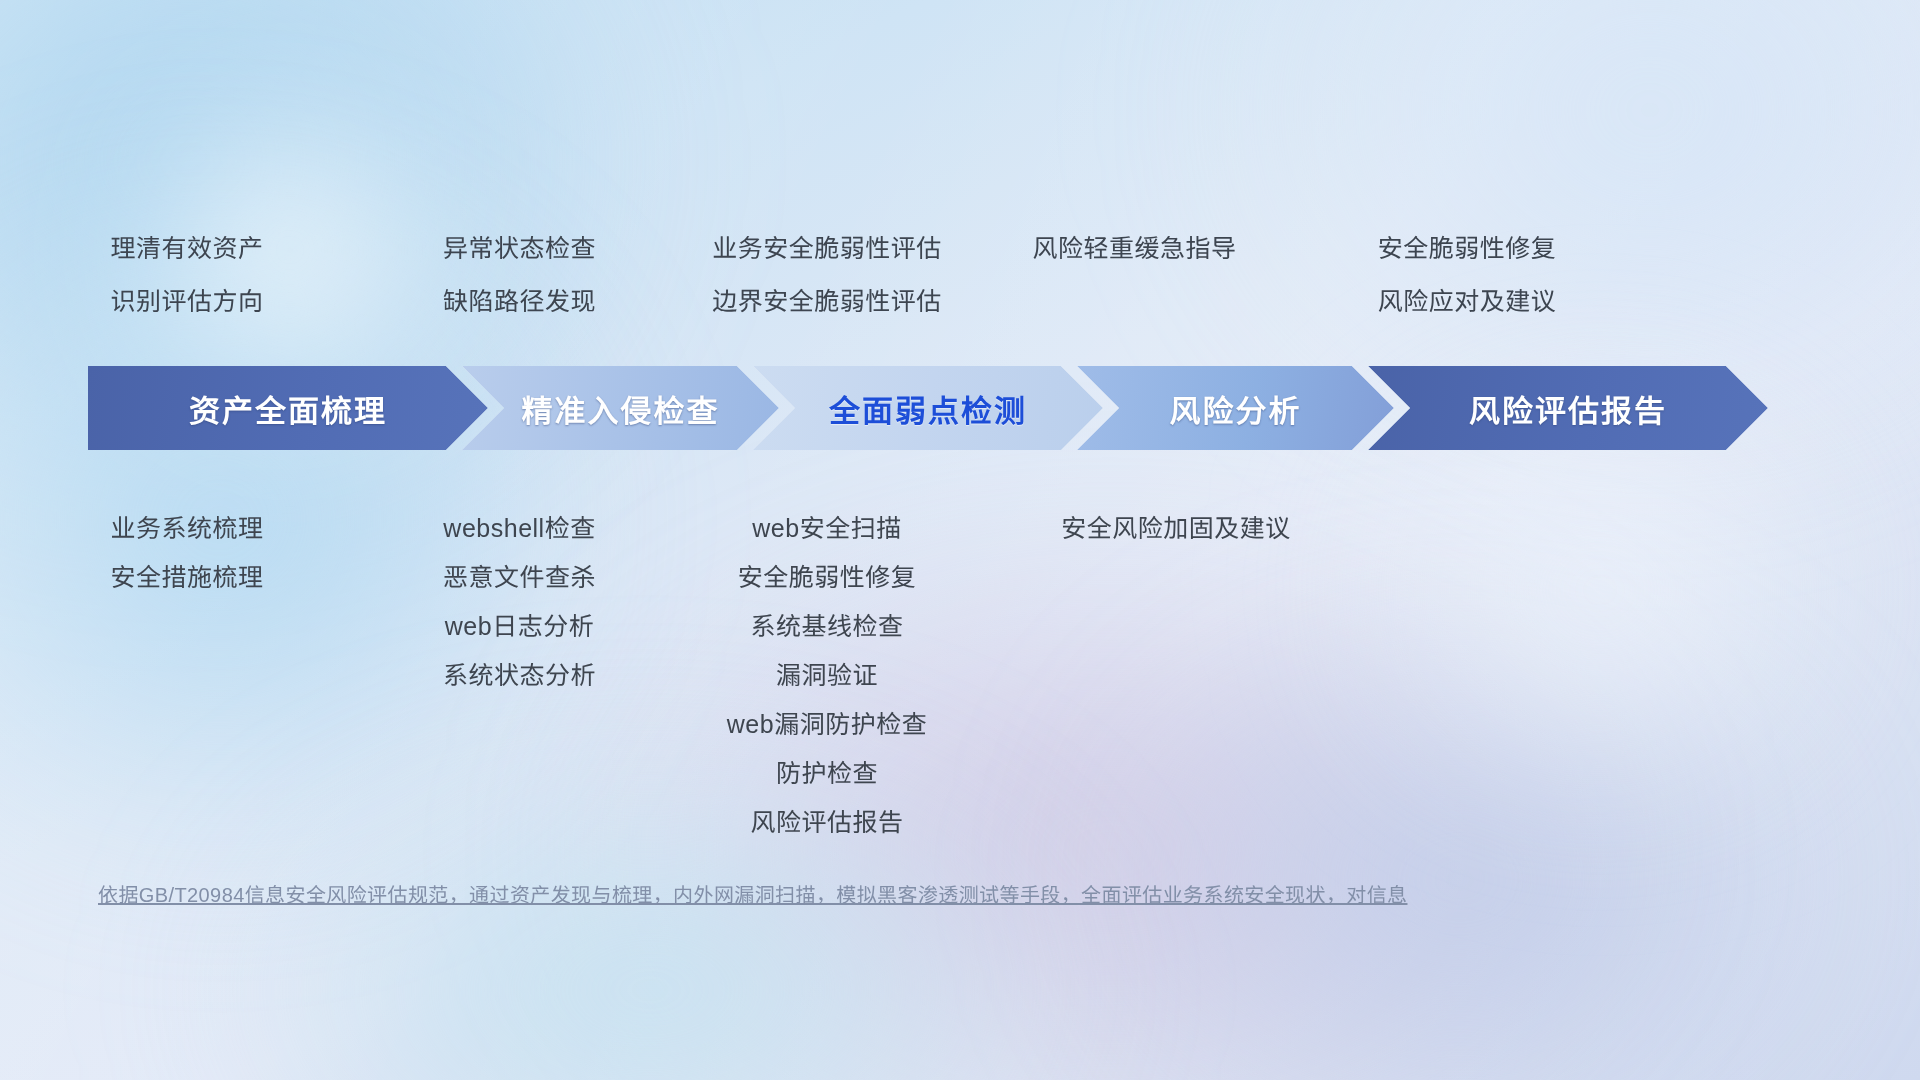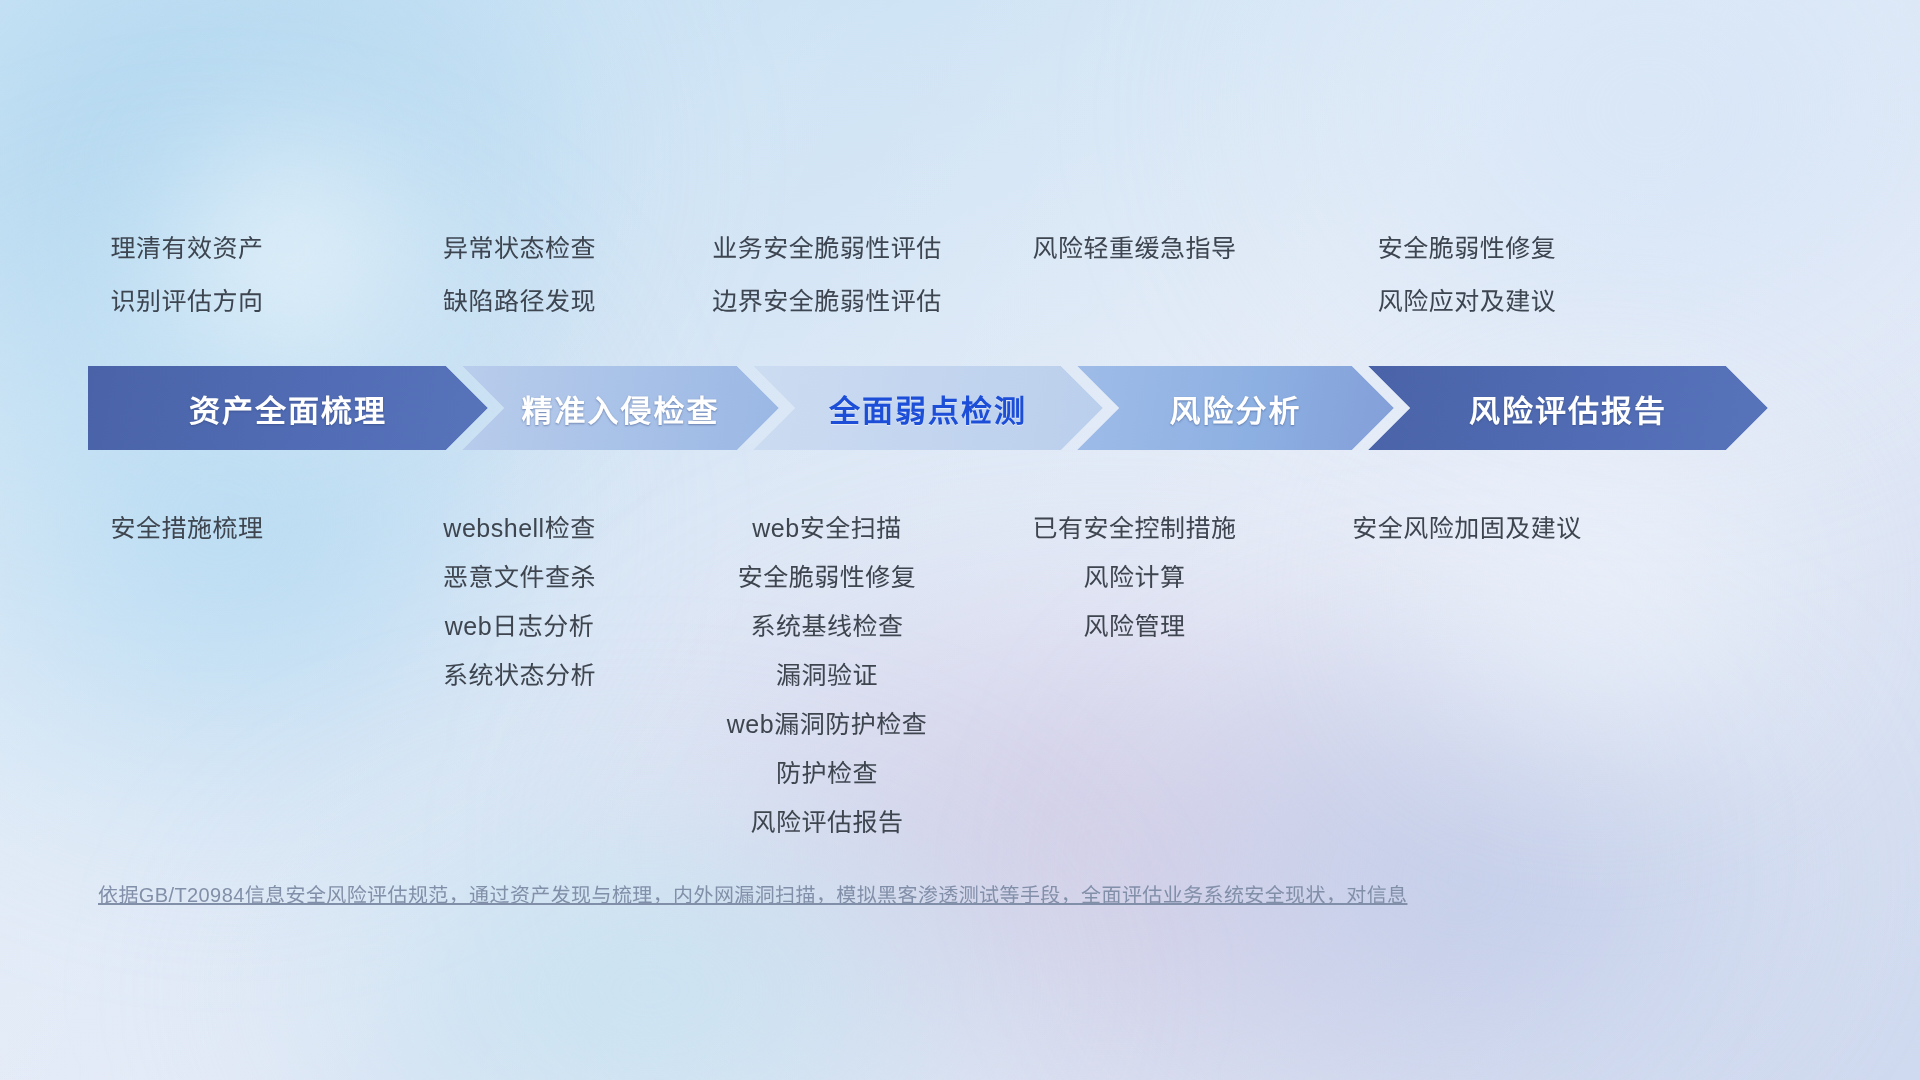--- a/index.html
+++ b/index.html
@@ -189,42 +189,38 @@
     <div class="chev w5 shape-mid">
       <div class="rim shape-mid"></div>
       <div class="face fill-dark shape-mid"></div>
       <span class="label txt-white">风险评估报告</span>
     </div>
 
   </div>
 
   <div class="cols" id="bottom-row">
     <div class="col c1">
+      <div class="bot-line">业务系统梳理</div>
       <div class="bot-line">安全措施梳理</div>
     </div>
     <div class="col c2">
       <div class="bot-line">webshell检查</div>
       <div class="bot-line">恶意文件查杀</div>
       <div class="bot-line">web日志分析</div>
       <div class="bot-line">系统状态分析</div>
     </div>
     <div class="col c3">
       <div class="bot-line">web安全扫描</div>
       <div class="bot-line">安全脆弱性修复</div>
       <div class="bot-line">系统基线检查</div>
       <div class="bot-line">漏洞验证</div>
       <div class="bot-line">web漏洞防护检查</div>
       <div class="bot-line">防护检查</div>
       <div class="bot-line">风险评估报告</div>
     </div>
-    <div class="col c4">
-      <div class="bot-line">已有安全控制措施</div>
-      <div class="bot-line">风险计算</div>
-      <div class="bot-line">风险管理</div>
-    </div>
     <div class="col c5">
       <div class="bot-line">安全风险加固及建议</div>
     </div>
   </div>
 
   <div id="footer">
     <p>依据GB/T20984信息安全风险评估规范，通过资产发现与梳理，内外网漏洞扫描，模拟黑客渗透测试等手段，全面评估业务系统安全现状，对信息</p>
   </div>
 
 </div>

